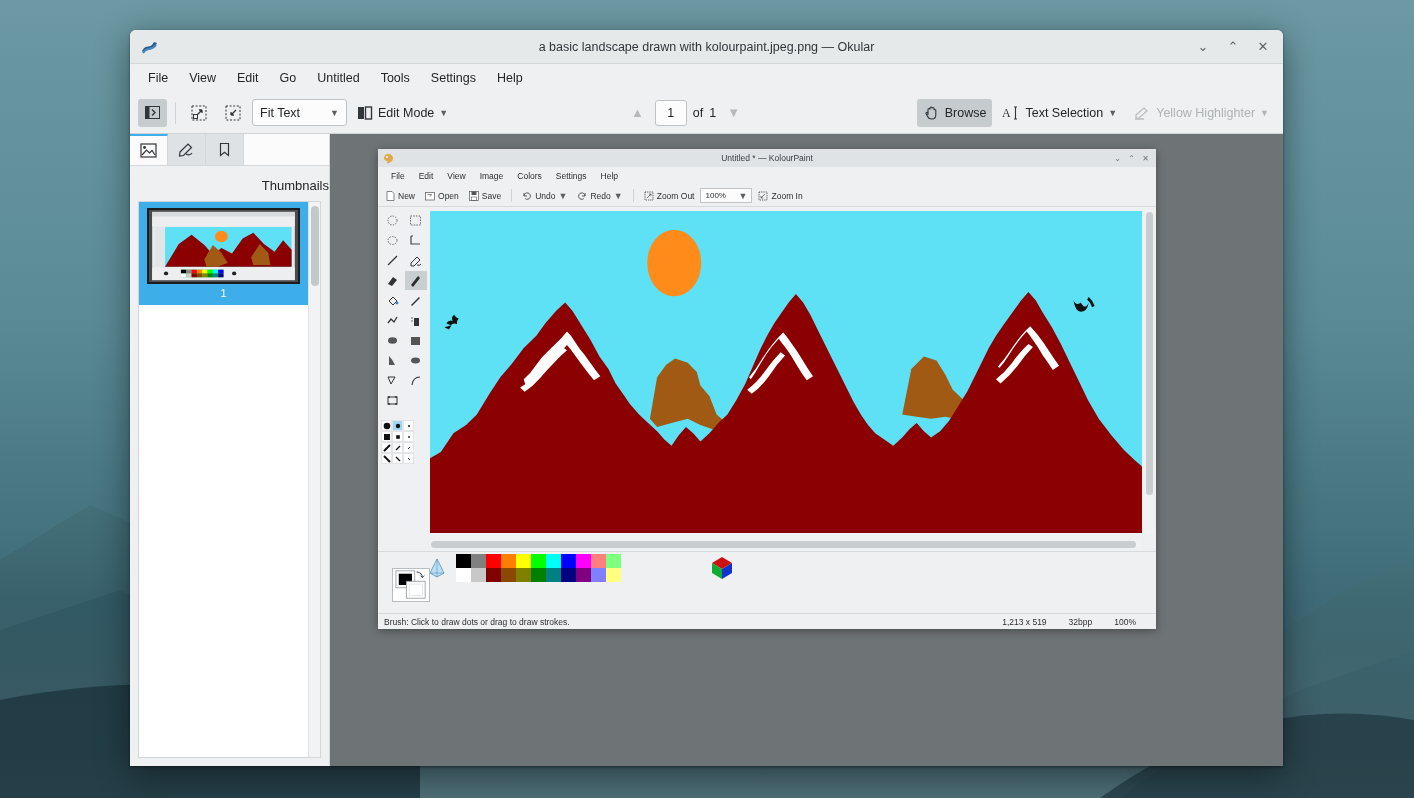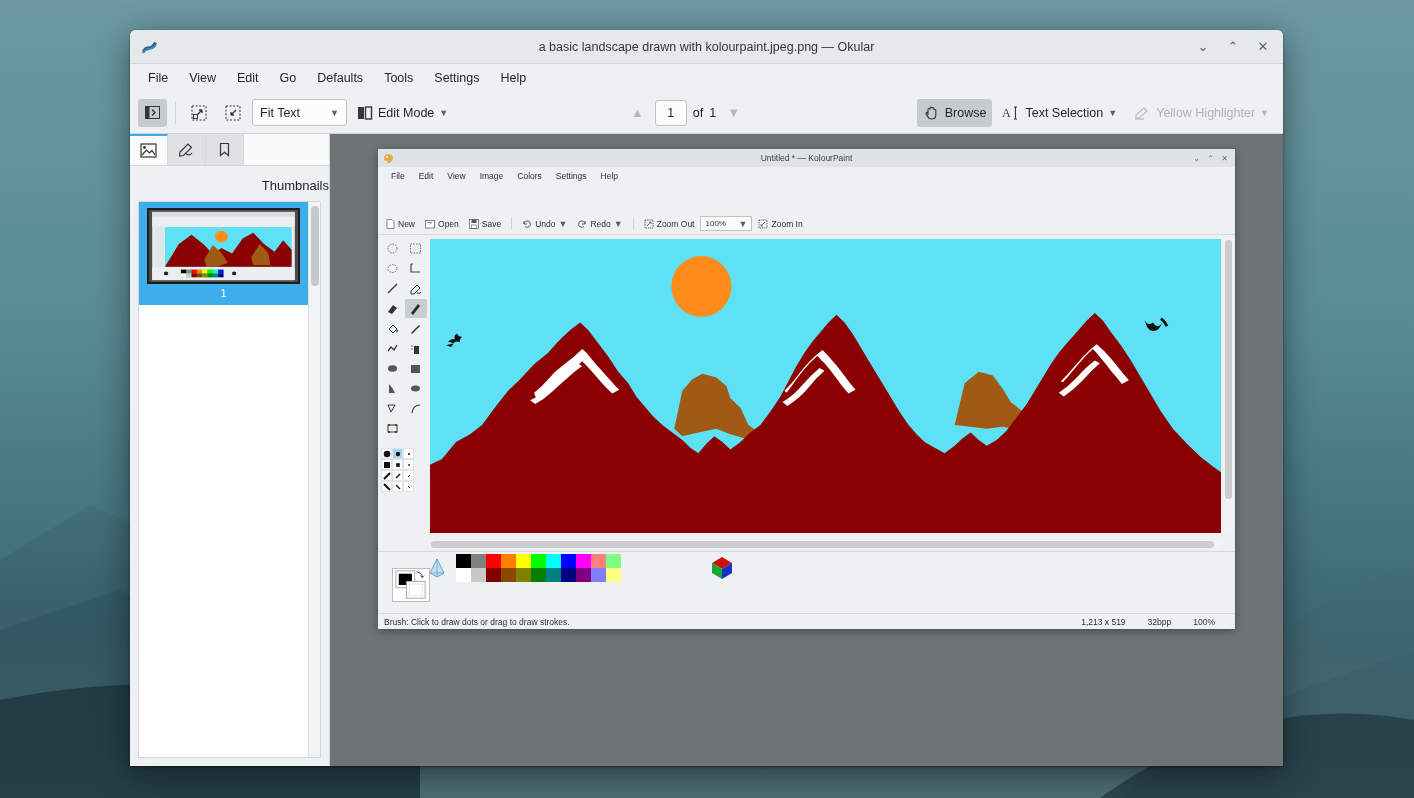--- a/index.html
+++ b/index.html
@@ -82,34 +82,34 @@
   .thumb-list { flex:1; padding:0; }
   .thumb-item { background:#3daee9; padding:6px 8px 2px; }
   .thumb-frame { border:2px solid #1b1d1e; background:#2b2b2b; height:76px; overflow:hidden; position:relative;}
   .thumb-label { text-align:center; color:#fff; font-size:11px; padding:3px 0 4px; }
   .thumb-scroll { width:12px; background:#f2f3f4; border-left:1px solid #e0e2e4; }
   .thumb-scroll-handle { width:8px; height:80px; margin:4px auto; background:#c3c8cb; border-radius:4px; }
   
   .docview { flex:1; background:#6e7375; position:relative; overflow:hidden; }
   
   #kp {
-    position:absolute; left:48px; top:15px; width:857px; height:480px;
+    position:absolute; left:48px; top:15px; width:778px; height:480px;
     background:#eff0f1; display:flex; flex-direction:column;
     box-shadow: 0 2px 8px rgba(0,0,0,.35); font-size:8.5px;
   }
   .kp-title { height:18px; background:#dfe3e6; display:flex; align-items:center; position:relative; flex:none;}
   .kp-icon { width:11px; height:11px; margin-left:5px; }
   .kp-titletext { position:absolute; left:0; right:0; text-align:center; font-size:8.5px; color:#3b4045;}
   .kp-wincontrols { margin-left:auto; display:flex; gap:1px; padding-right:4px; z-index:2;}
   .kp-winbtn { width:13px; height:13px; display:flex; align-items:center; justify-content:center;
                color:#6b7175; font-size:8px; }
   .kp-menubar { height:18px; display:flex; align-items:center; padding-left:6px; gap:0px; flex:none;}
   .kp-menuitem { font-size:8.5px; color:#2c3033; padding:2px 7px; }
   .kp-toolbar { height:22px; display:flex; align-items:center; padding:0 4px; gap:2px;
-                border-bottom:1px solid #d7dadc; flex:none;margin-top:28px;}
+                border-bottom:1px solid #d7dadc; flex:none;}
   .kp-tb-btn { display:flex; align-items:center; gap:3px; padding:1px 4px; font-size:8.5px; color:#2c3033;}
   .kp-sep { width:1px; height:13px; background:#cfd3d6; margin:0 4px; }
   .kp-combo { display:flex; align-items:center; justify-content:space-between; gap:6px;
               width:52px; height:15px; padding:0 4px; background:#fcfcfc;
               border:1px solid #bfc3c6; font-size:8px; color:#2c3033; }
   .kp-main { flex:1; display:flex; min-height:0; }
   .kp-tools { width:52px; background:#eff0f1; padding:4px 3px; flex:none; }
   .tool-grid { display:grid; grid-template-columns:1fr 1fr; gap:1px; }
   .tool-cell { height:19px; display:flex; align-items:center; justify-content:center; }
   .tool-cell.sel { background:#c9ced1; }
@@ -190,21 +190,21 @@
       <div class="winbtn">⌃</div>
       <div class="winbtn">✕</div>
     </div>
   </div>
 
   <div class="menubar">
     <div class="menuitem">File</div>
     <div class="menuitem">View</div>
     <div class="menuitem">Edit</div>
     <div class="menuitem">Go</div>
-    <div class="menuitem">Defaults</div>
+    <div class="menuitem">Untitled</div>
     <div class="menuitem">Tools</div>
     <div class="menuitem">Settings</div>
     <div class="menuitem">Help</div>
   </div>
 
   <div class="toolbar">
     <div class="tb-btn active">
       <svg width="17" height="17" viewBox="0 0 17 17">
         <rect x="1.5" y="2.5" width="14" height="12" fill="none" stroke="#31363b"></rect>
         <rect x="1.5" y="2.5" width="4" height="12" fill="#31363b"></rect>

